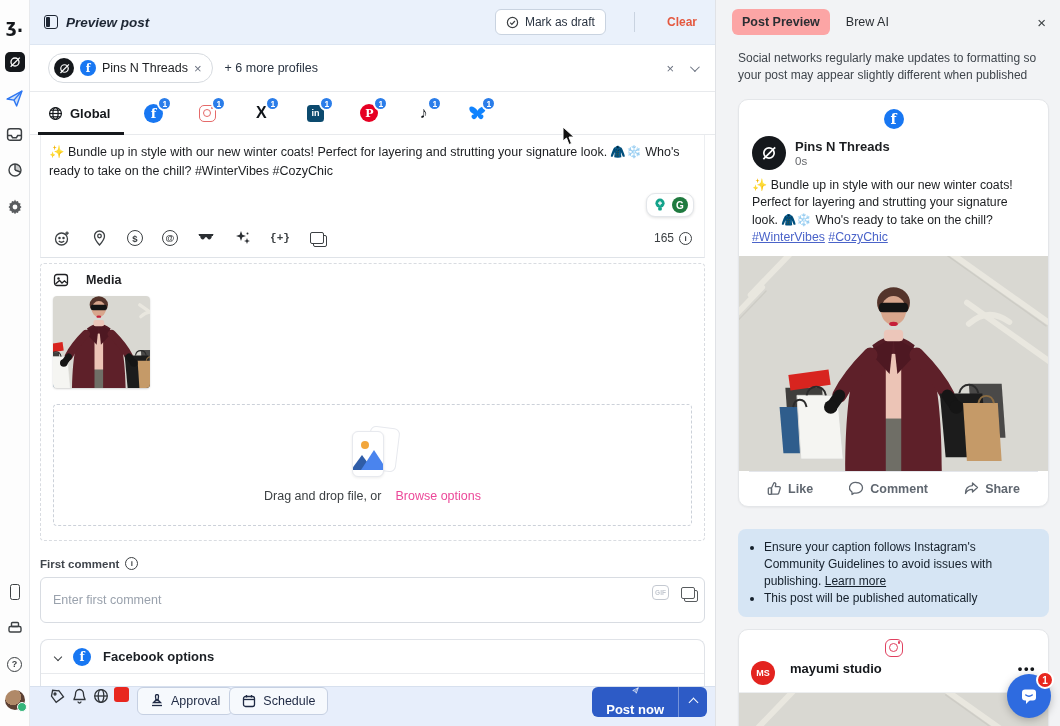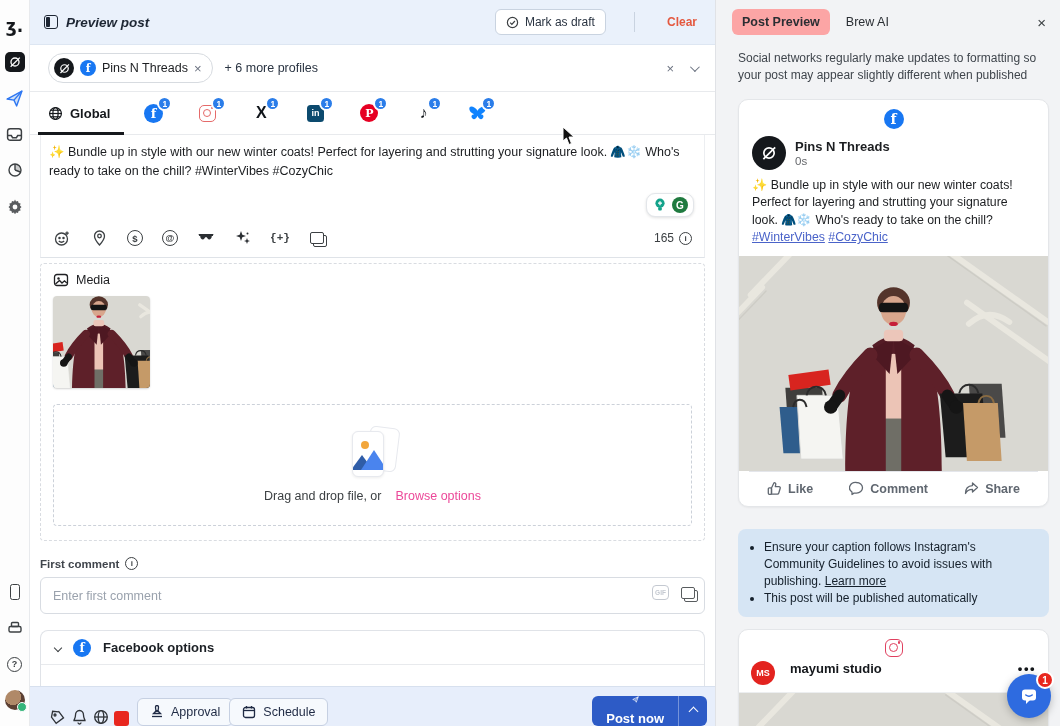--- a/index.html
+++ b/index.html
@@ -94,21 +94,21 @@
   .layers::before { content:""; position:absolute; left:3px; top:3px; width:12px; height:10px;
     border:1.4px solid #3c4043; border-radius:2px; background:#fff; }
   .layers::after { content:""; position:absolute; left:0; top:0; width:12px; height:10px;
     border:1.4px solid #3c4043; border-radius:2px; background:#fff; }
   .char-count { margin-left:auto; display:flex; align-items:center; gap:5px; font-size:12px; color:#3c4043; }
   .info-i { width:13px; height:13px; border:1.3px solid #3c4043; border-radius:50%; font-size:8px;
     font-weight:700; display:flex; align-items:center; justify-content:center; color:#3c4043; cursor:pointer; }
 
   
   .media-box { margin:5px 10px 0; border:1px dashed #d9dce1; border-radius:4px; padding:8px 12px 14px; }
-  .media-label { display:flex; align-items:center; gap:7px; font-size:12.5px; font-weight:400; color:#202124; }
+  .media-label { display:flex; align-items:center; gap:17px; font-size:12.5px; font-weight:700; color:#202124; }
   .thumb { margin-top:8px; width:97px; height:92px; border-radius:4px; overflow:hidden;
     box-shadow:0 1px 2px rgba(0,0,0,.18); cursor:pointer; }
   .dropzone { margin-top:16px; border:1px dashed #ccd1d9; border-radius:4px; height:122px;
     display:flex; flex-direction:column; align-items:center; justify-content:center; gap:10px; cursor:pointer; }
   .dz-icon { position:relative; width:46px; height:52px; }
   .dz-icon .back { position:absolute; left:18px; top:0; width:30px; height:44px; background:#fff;
     border:1px solid #e7e9ee; border-radius:6px; transform:rotate(7deg); }
   .dz-icon .front { position:absolute; left:2px; top:4px; width:32px; height:46px; background:#fff;
     border:1px solid #e7e9ee; border-radius:6px; box-shadow:0 1px 3px rgba(0,0,0,.08); overflow:hidden; }
   .dz-icon .sun { position:absolute; left:8px; top:9px; width:8px; height:8px; background:#f2a63b; border-radius:50%; }
@@ -116,40 +116,40 @@
     border-left:11px solid transparent; border-right:11px solid transparent; border-bottom:15px solid #2f5da8; }
   .dz-icon .mtn2 { position:absolute; left:8px; bottom:6px; width:0; height:0;
     border-left:13px solid transparent; border-right:13px solid transparent; border-bottom:20px solid #4a84ee; }
   .dz-text { font-size:12.5px; color:#3c4043; display:flex; gap:14px; }
   .browse-link { color:#ec4899; cursor:pointer; }
 
   
   .fc-wrap { margin:16px 10px 0; }
   .fc-label { display:flex; align-items:center; gap:6px; font-size:11.5px; font-weight:600; color:#40454c; }
   .fc-input-wrap { position:relative; margin-top:7px; }
-  .fc-input { width:100%; height:37px; border:1px solid #d8dce2; border-radius:6px; padding:0 64px 0 12px;
+  .fc-input { width:100%; height:46px; border:1px solid #d8dce2; border-radius:6px; padding:0 64px 0 12px;
     font-size:12.5px; color:#1c1e21; font-family:inherit; }
   .fc-input::placeholder { color:#9aa2ad; }
   .fc-icons { position:absolute; right:10px; top:8px; display:flex; gap:12px; align-items:center; }
   .gif-box { width:17px; height:15px; border:1.4px solid #c4c9d1; border-radius:4px; color:#c4c9d1;
     font-size:6.5px; font-weight:700; display:flex; align-items:center; justify-content:center; cursor:pointer; }
 
   
   .fbopt-box { margin:16px 10px 0; border:1px solid #e0e3e8; border-radius:8px 8px 0 0; border-bottom:none; }
   .fbopt-head { display:flex; align-items:center; gap:12px; height:34px; padding:0 14px; border-bottom:1px solid #e8eaed; cursor:pointer; }
   .fbopt-title { font-size:13px; font-weight:600; color:#1b1f24; }
   .darkpost-row { display:flex; gap:12px; padding:24px 14px 14px 22px; }
   .checkbox { width:15px; height:15px; border:1.5px solid #8d949e; border-radius:3px; margin-top:2px;
     background:#fff; cursor:pointer; flex:none; }
   .dp-label { font-size:12.5px; font-weight:600; color:#1b1f24; }
   .dp-desc { font-size:11.5px; color:#3f454c; margin-top:3px; }
 
   
   .c-footer { position:absolute; left:0; bottom:0; width:685px; height:40px; background:#e7eefb;
-    border-top:1px solid #d7e0ee; display:flex; align-items:flex-end; padding:0 8px 0 18px; gap:4px; }
+    border-top:1px solid #d7e0ee; display:flex; align-items:flex-start; padding:0 8px 0 18px; gap:4px; }
   .foot-icon { width:18px; height:18px; display:flex; align-items:center; justify-content:center;
     color:#2f3338; cursor:pointer; }
   .red-square { width:15px; height:15px; background:#e8271f; border-radius:3px; cursor:pointer; }
   .btn-ghost { display:flex; align-items:center; gap:7px; height:28px; padding:0 12px; background:#f6f9fd;
     border:1px solid #c6d0e2; border-radius:6px; font-size:12.5px; color:#1f2a44; cursor:pointer; }
   .postnow { margin-left:auto; display:flex; align-items:stretch; height:30px; background:#2d5bc6;
     border-radius:6px; color:#fff; overflow:hidden; cursor:pointer; }
   .postnow-main { display:flex; align-items:center; gap:8px; padding:0 14px; font-size:13px; font-weight:600;flex-direction:column; }
   .postnow-sep { width:1px; background:rgba(255,255,255,.35); }
   .postnow-caret { width:28px; display:flex; align-items:center; justify-content:center; }

